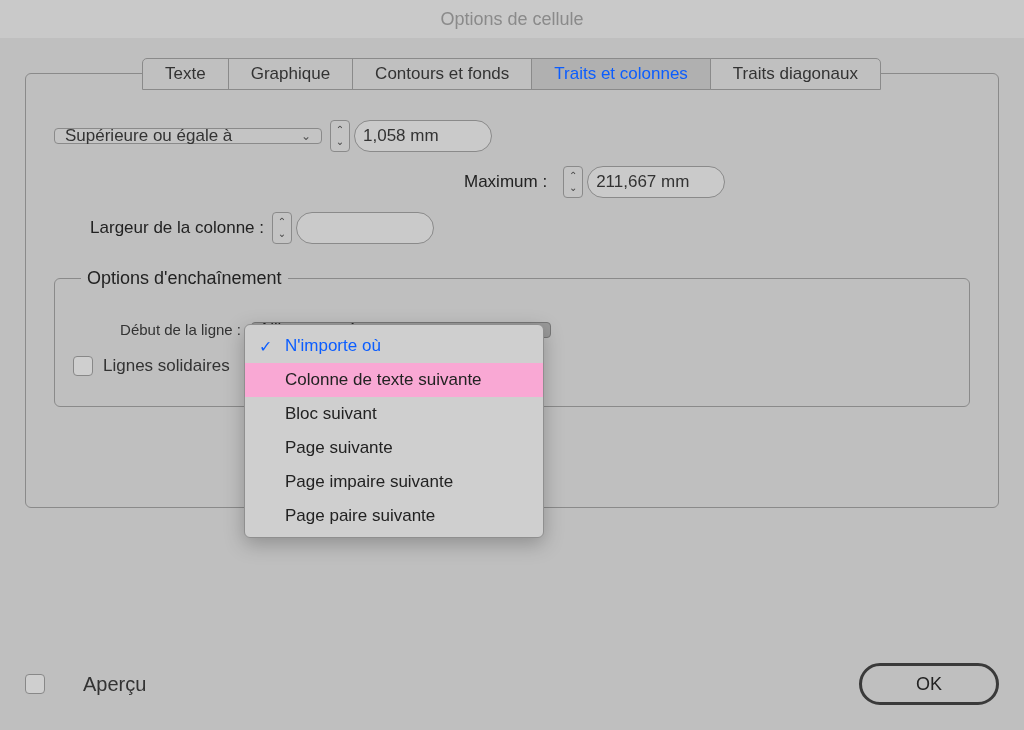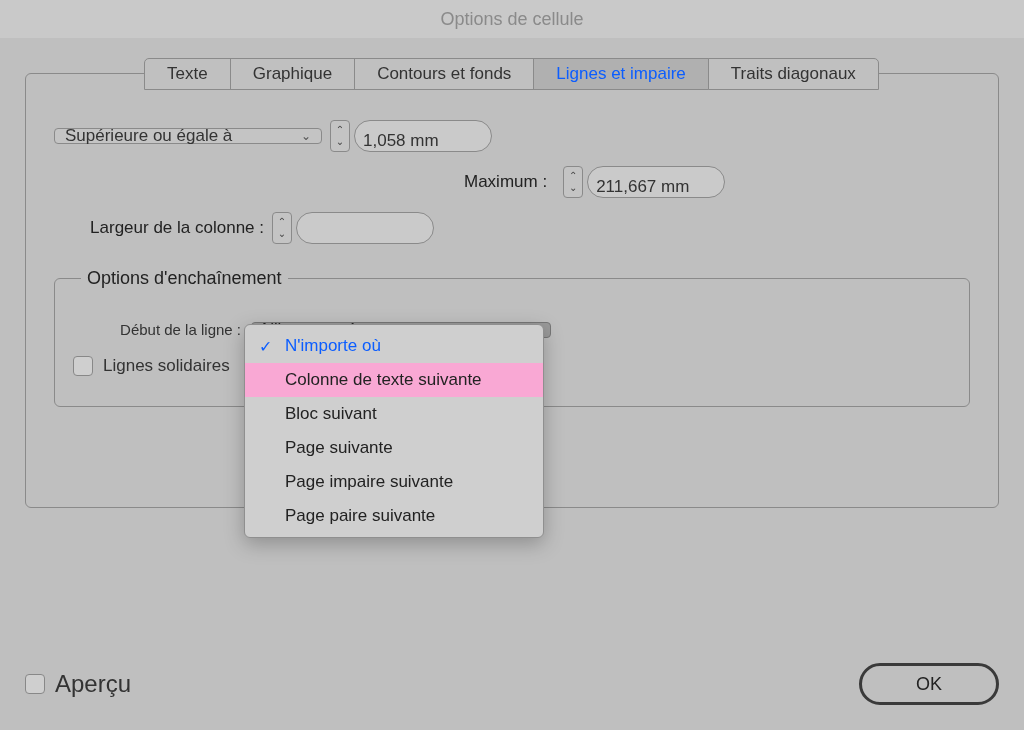--- a/index.html
+++ b/index.html
@@ -119,21 +119,21 @@
     .text-input {
       background: #cacaca;
       border: 1px solid #8a8a8a;
       border-radius: 16px;
       height: 32px;
       width: 138px;
       margin-left: 4px;
       padding: 0 8px;
       font-size: 17px;
       display: flex;
-      align-items: flex-end;
+      align-items: center;
     }
     fieldset.inner {
       border: 1px solid #8a8a8a;
       border-radius: 6px;
       margin-top: 24px;
       padding: 20px 18px 30px 18px;
       position: relative;
     }
     fieldset.inner legend {
       font-size: 18px;
@@ -245,21 +245,21 @@
 
 <div class="titlebar">
   <span>Options de cellule</span>
 </div>
 
 <div class="content">
   <div class="tabbar">
     <div class="tab"><span>Texte</span></div>
     <div class="tab"><span>Graphique</span></div>
     <div class="tab"><span>Contours et fonds</span></div>
-    <div class="tab active"><span>Lignes et impaire</span></div>
+    <div class="tab active"><span>Traits et colonnes</span></div>
     <div class="tab"><span>Traits diagonaux</span></div>
   </div>
 
   <div class="panel">
     <div class="form-row">
       <div class="select">
         <span>Supérieure ou égale à</span>
         <span class="chev">⌄</span>
       </div>
       <div class="stepper">
@@ -332,20 +332,20 @@
     <span>Page impaire suivante</span>
   </div>
   <div class="dropdown-item">
     <span>Page paire suivante</span>
   </div>
 </div>
 
 <div class="footer">
   <div class="footer-left">
     <div class="checkbox"></div>
-    <span style="font-size:24px;">Aperçu</span>
+    <span style="font-size:20px;margin-left:28px;">Aperçu</span>
   </div>
   <div class="footer-right">
     <div class="btn primary">
         <span>OK</span>
       </div>
   </div>
 </div>
 
 </body></html>

